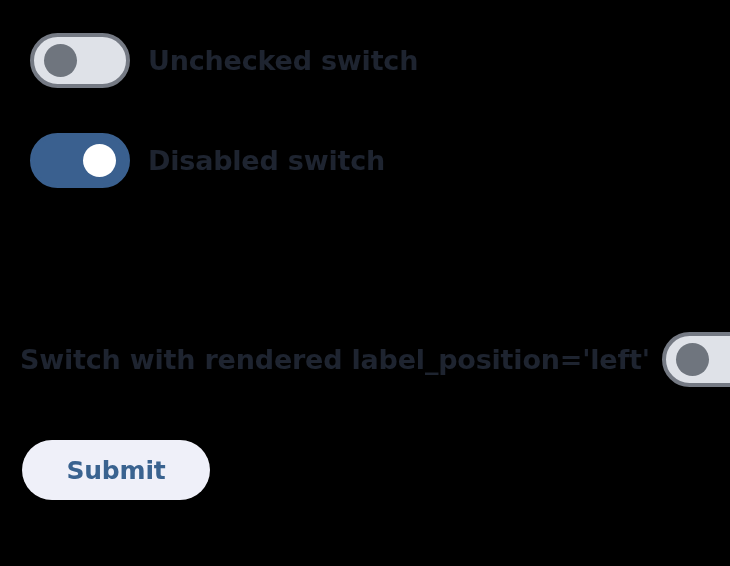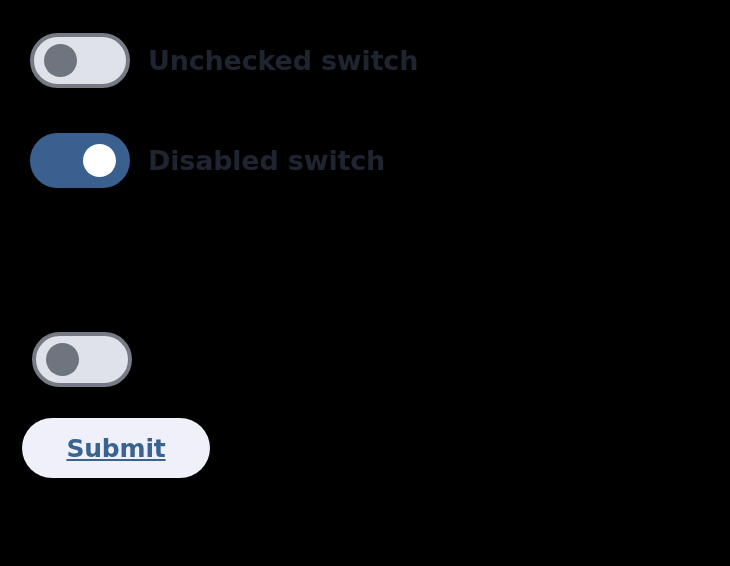--- a/index.html
+++ b/index.html
@@ -112,37 +112,36 @@
     margin-right: 0;
   }
   #row-left-label .switch {
     margin-left: 12px;
   }
 
   
   .submit-button {
     position: absolute;
     left: 22px;
-    top: 418px;
+    top: 440px;
     width: 188px;
     height: 60px;
     border-radius: 30px;
     border: none;
     background: #eff0f9;
     color: #3a6390;
     font-family: "DejaVu Sans", sans-serif;
     font-size: 25px;
     font-weight: 700;
     letter-spacing: -0.2px;
     cursor: pointer;
     padding: 0;
     display: flex;
     align-items: center;
     justify-content: center;
-    text-decoration: underline;
   }
 </style>
 </head>
 <body>
 
 <div class="page">
 
   <div class="switch-row" id="row-unchecked">
     <div class="switch" role="switch" aria-checked="false">
       <div class="track"></div>
@@ -154,20 +153,21 @@
   <div class="switch-row" id="row-checked">
     <div class="switch checked" role="switch" aria-checked="true">
       <div class="track"></div>
       <div class="knob"></div>
     </div>
     <span class="switch-label label-gap-right">Disabled switch</span>
   </div>
 
 
   <div class="switch-row" id="row-left-label">
+    <span class="switch-label">Switch with rendered label_position='left'</span>
     <div class="switch" role="switch" aria-checked="false">
       <div class="track"></div>
       <div class="knob"></div>
     </div>
   </div>
 
   <button class="submit-button">Submit</button>
 
 </div>
 

